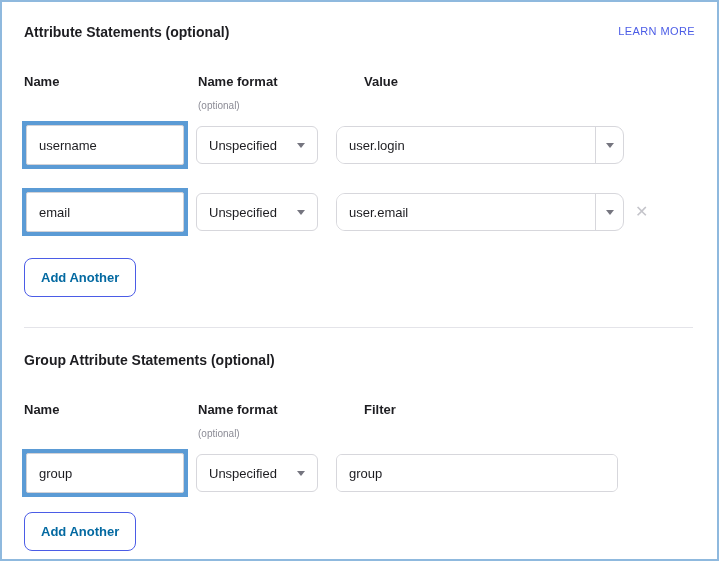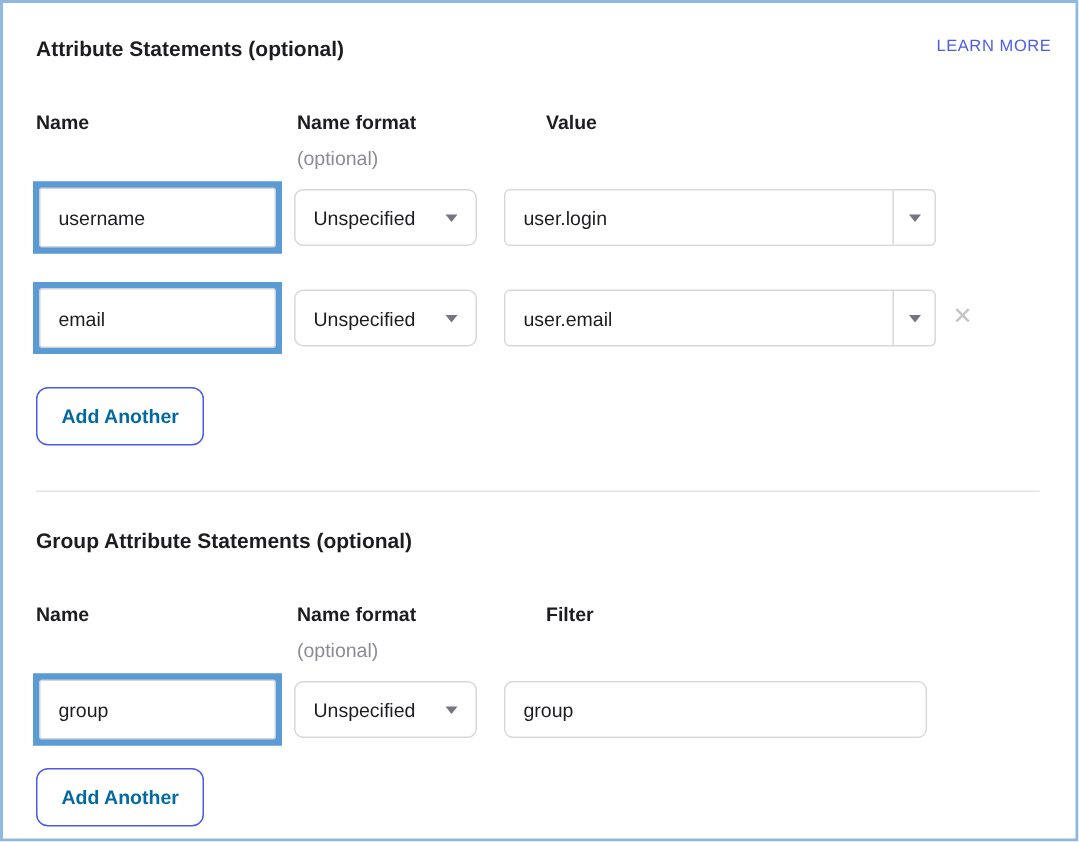--- a/index.html
+++ b/index.html
@@ -8,34 +8,34 @@
     width:719px; height:561px;
     font-family:"Liberation Sans", sans-serif;
     color:#1d1d21;
   }
   .frame {
     width:719px; height:561px;
     border:2px solid #8fb9de;
     background:#fff;
     overflow:hidden;
   }
-  .section { padding:22px 16px 0 22px; }
+  .section { padding:22px 22px 0 22px; }
   .section.second { padding-top:24px; }
   .head-row { display:flex; justify-content:space-between; align-items:flex-start; }
   .section-title { font-size:14px; font-weight:700; color:#1d1d21; line-height:16px; }
   .learn-more {
     font-size:11px; letter-spacing:.4px; color:#4b5ce6;
     text-decoration:none; cursor:pointer; line-height:14px; font-weight:400;
   }
   .cols { display:flex; margin-top:34px; }
   .col { font-size:13px; font-weight:700; line-height:15px; color:#1d1d21; }
   .col-name { width:174px; }
   .col-format { width:166px; }
   .col-third { flex:1; }
-  .col-hint { display:block; font-weight:400; color:#8c8c96; margin-top:9px; font-size:13px; }
+  .col-hint { display:block; font-weight:400; color:#8c8c96; margin-top:9px; font-size:10px; }
 
   .row { display:flex; align-items:center; margin-left:-2px; margin-top:8px; }
   .row + .row { margin-top:19px; }
 
   .hl { border:4px solid #5b9bd5; background:#5b9bd5; flex:0 0 auto; }
   .text-input {
     display:block; width:158px; height:40px;
     border:1px solid #d2d2d7; border-radius:2px;
     padding:0 12px; font-size:13px; color:#1d1d21;
     font-family:"Liberation Sans", sans-serif;
@@ -51,21 +51,21 @@
   }
   .caret {
     width:0; height:0;
     border-left:4px solid transparent;
     border-right:4px solid transparent;
     border-top:5px solid #75757f;
   }
 
   .combo {
     margin-left:18px; width:288px; height:38px;
-    border:1px solid #d7d7dc; border-radius:4px;
+    border:1px solid #d7d7dc; border-radius:9px;
     display:flex; align-items:stretch; overflow:hidden; background:#fff;
     flex:0 0 auto;
   }
   .combo-input {
     flex:1; border:none; outline:none; padding:0 12px;
     font-size:13px; color:#1d1d21; font-family:"Liberation Sans", sans-serif;
     min-width:0; background:#fff;
   }
   .combo-caret {
     width:28px; border-left:1px solid #d7d7dc;

